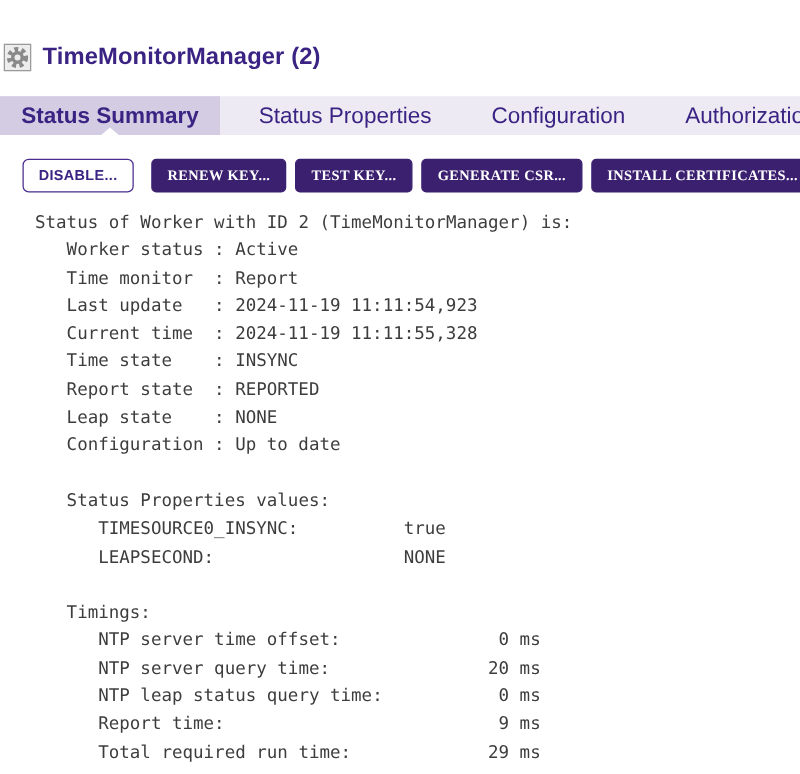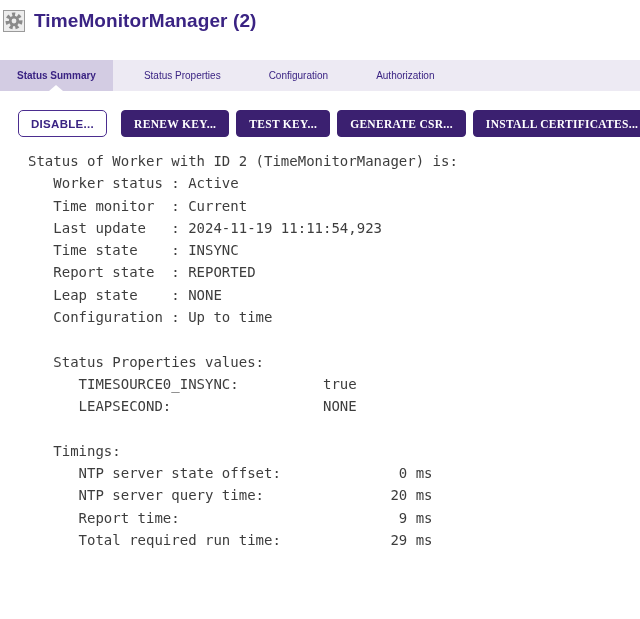--- a/index.html
+++ b/index.html
@@ -1,26 +1,26 @@
 <!DOCTYPE html>
 <html><head>
 <meta charset="utf-8">
 <style>
   * { margin: 0; padding: 0; box-sizing: border-box; }
   html, body { width: 640px; height: 619px; background: #ffffff; overflow: hidden; }
   body { font-family: "Liberation Sans", sans-serif; }
 
   
-  .header { display: flex; align-items: center; gap: 9px; height: 38px; padding-left: 3px; margin-top: 2px; }
+  .header { display: flex; align-items: flex-end; gap: 9px; height: 38px; padding-left: 3px; margin-top: 19px; }
   .app-icon { width: 22px; height: 22px; background: #ededed; border: 1px solid #9a9a9a; display: flex; align-items: center; justify-content: center; flex: 0 0 auto; }
   .page-title { font-size: 19px; font-weight: 700; color: #3a2383; letter-spacing: 0.1px; }
 
   
   .tabbar { margin-top: 20px; height: 31px; background: #edeaf3; display: flex; gap: 14px; }
-  .tab { padding: 0 17px; display: flex; align-items: center; font-size: 10px; color: #3a2383; cursor: default; white-space: nowrap; }
+  .tab { padding: 0 17px; display: flex; align-items: center; font-size: 18px; color: #3a2383; cursor: default; white-space: nowrap; }
   .tab.active { background: #d3cce3; position: relative; font-weight: 700; }
   .tab-notch { position: absolute; bottom: 0; left: 50%; margin-left: -7px; width: 0; height: 0;
                border-left: 7px solid transparent; border-right: 7px solid transparent; border-bottom: 6px solid #ffffff; }
 
   
   .toolbar { margin: 19px 0 0 18px; display: flex; align-items: center; }
   .btn { height: 27px; padding: 0 12px; font-family: "Liberation Sans", sans-serif; font-size: 11.5px; font-weight: 700;
          letter-spacing: 0.3px; border-radius: 4px; white-space: nowrap; cursor: default; }
   .btn.filled { background: #3b2070; color: #ffffff; border: 1px solid #3b2070; margin-right: 7px; font-family: Liberation Serif, serif; }
   .btn.outlined { background: #ffffff; color: #3a2383; border: 1.5px solid #4b2d8f; border-radius: 5px; margin-right: 14px; }
@@ -76,56 +76,62 @@
   <button class="btn filled">INSTALL CERTIFICATES...</button>
 </div>
 
 <div class="statusblock">
   <div class="mono-row">Status of Worker with ID 2 (TimeMonitorManager) is:</div>
 
   <div class="mono-row indent3">
     <span class="kv-label">Worker status</span><span class="kv-sep">:</span><span>Active</span>
   </div>
   <div class="mono-row indent3">
-    <span class="kv-label">Time monitor</span><span class="kv-sep">:</span><span>Current</span>
+    <span class="kv-label">Time monitor</span><span class="kv-sep">:</span><span>Report</span>
   </div>
   <div class="mono-row indent3">
     <span class="kv-label">Last update</span><span class="kv-sep">:</span><span>2024-11-19 11:11:54,923</span>
+  </div>
+  <div class="mono-row indent3">
+    <span class="kv-label">Current time</span><span class="kv-sep">:</span><span>2024-11-19 11:11:55,328</span>
   </div>
   <div class="mono-row indent3">
     <span class="kv-label">Time state</span><span class="kv-sep">:</span><span>INSYNC</span>
   </div>
   <div class="mono-row indent3">
     <span class="kv-label">Report state</span><span class="kv-sep">:</span><span>REPORTED</span>
   </div>
   <div class="mono-row indent3">
     <span class="kv-label">Leap state</span><span class="kv-sep">:</span><span>NONE</span>
   </div>
   <div class="mono-row indent3">
-    <span class="kv-label">Configuration</span><span class="kv-sep">:</span><span>Up to time</span>
+    <span class="kv-label">Configuration</span><span class="kv-sep">:</span><span>Up to date</span>
   </div>
 
   <div class="mono-row"></div>
 
   <div class="mono-row indent3">Status Properties values:</div>
   <div class="mono-row indent6">
     <span class="repo-label">TIMESOURCE0_INSYNC:</span><span>true</span>
   </div>
   <div class="mono-row indent6">
     <span class="repo-label">LEAPSECOND:</span><span>NONE</span>
   </div>
 
   <div class="mono-row"></div>
 
   <div class="mono-row indent3">Timings:</div>
   <div class="mono-row indent6">
-    <span class="timing-label">NTP server state offset:</span><span class="timing-value">0</span><span class="timing-unit">ms</span>
+    <span class="timing-label">NTP server time offset:</span><span class="timing-value">0</span><span class="timing-unit">ms</span>
   </div>
   <div class="mono-row indent6">
     <span class="timing-label">NTP server query time:</span><span class="timing-value">20</span><span class="timing-unit">ms</span>
+  </div>
+  <div class="mono-row indent6">
+    <span class="timing-label">NTP leap status query time:</span><span class="timing-value">0</span><span class="timing-unit">ms</span>
   </div>
   <div class="mono-row indent6">
     <span class="timing-label">Report time:</span><span class="timing-value">9</span><span class="timing-unit">ms</span>
   </div>
   <div class="mono-row indent6">
     <span class="timing-label">Total required run time:</span><span class="timing-value">29</span><span class="timing-unit">ms</span>
   </div>
 </div>
 
 </body></html>

